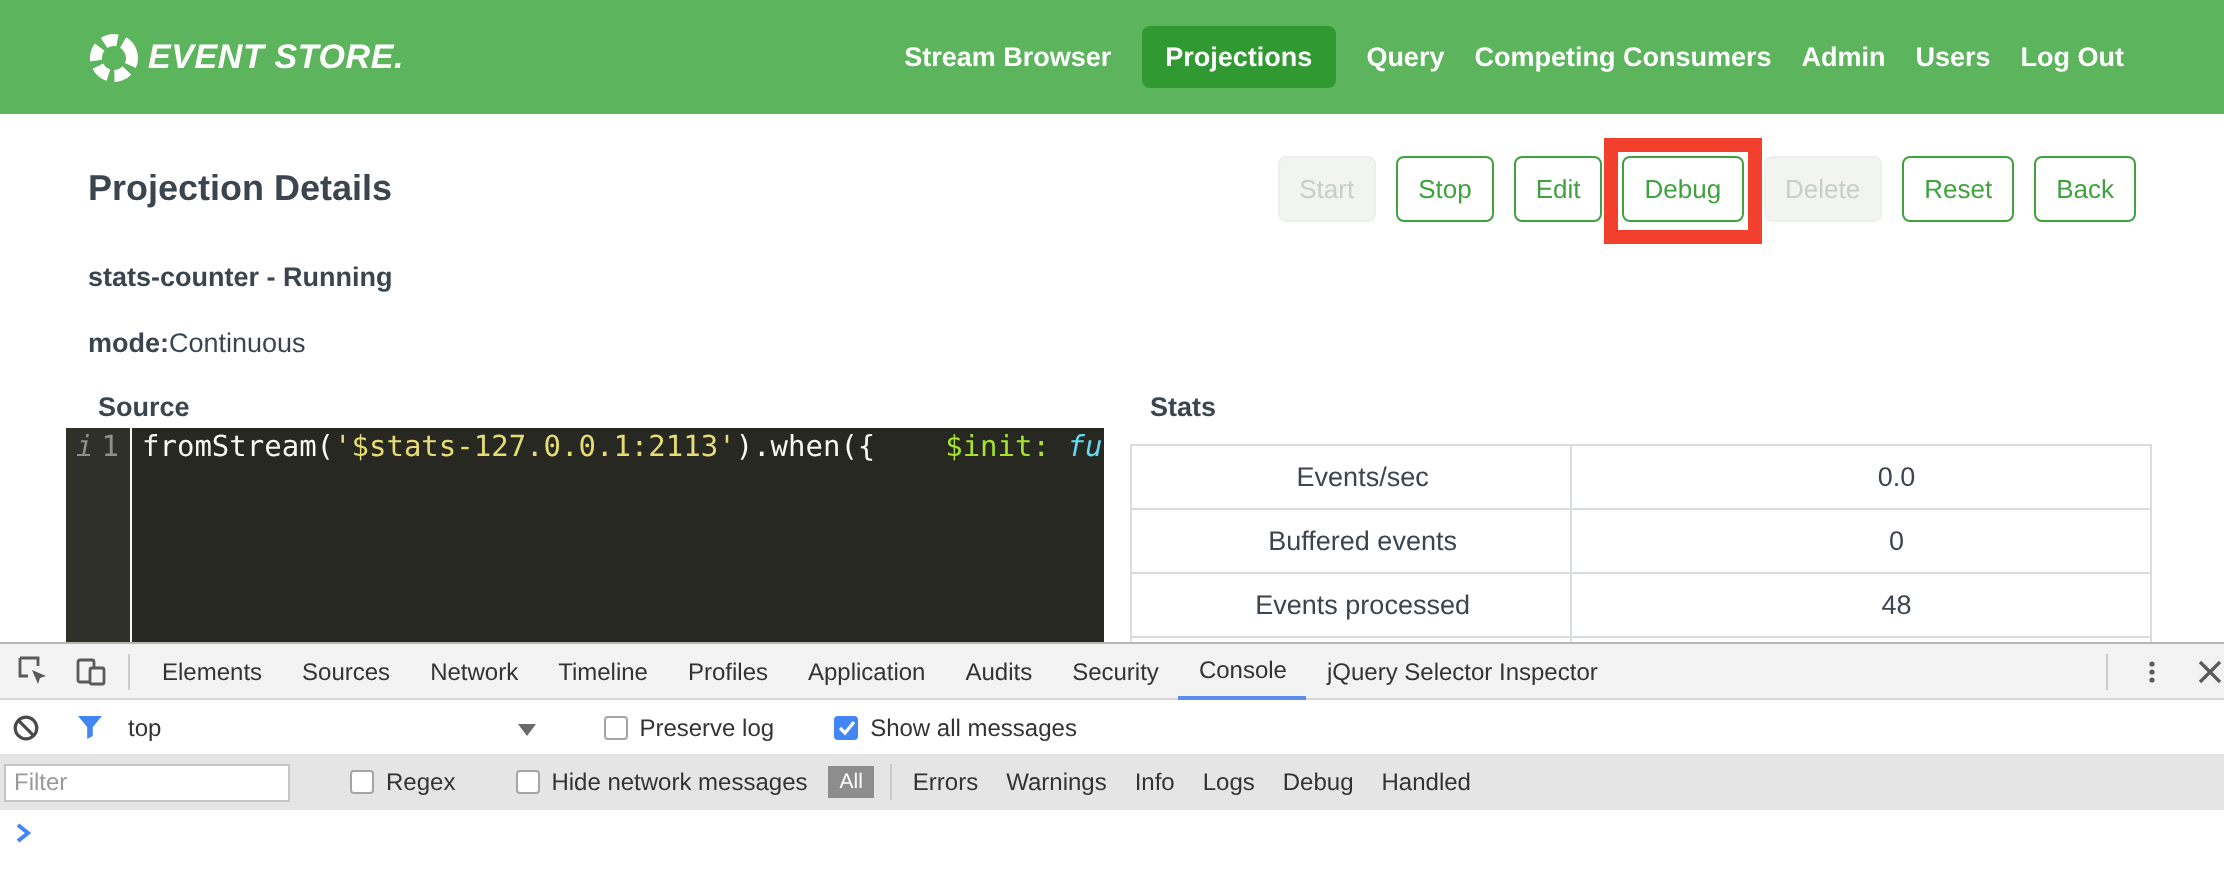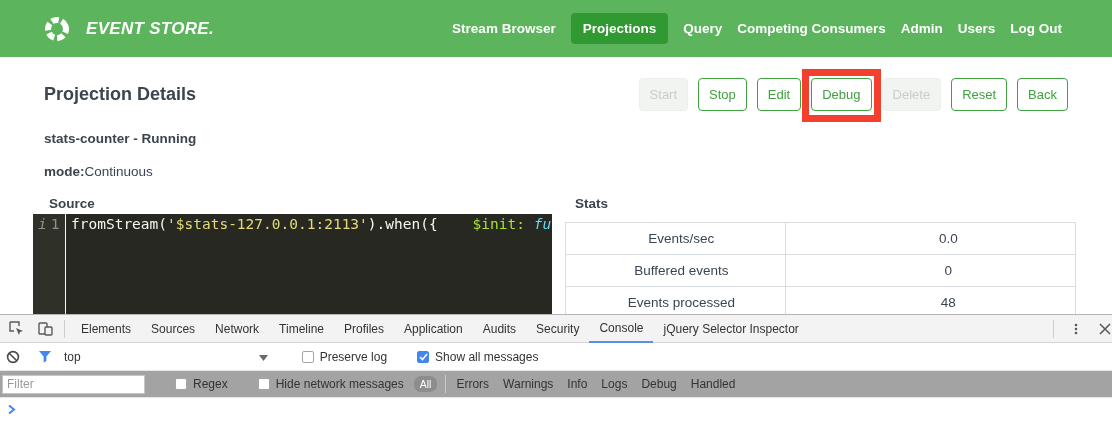--- a/index.html
+++ b/index.html
@@ -3,21 +3,21 @@
 <meta charset="utf-8">
 <style>
   * { margin:0; padding:0; box-sizing:border-box; }
   html,body { width:1112px; height:440px; overflow:hidden; background:#fff;
               font-family:"Liberation Sans", sans-serif; }
   .stage { position:relative; width:1112px; height:440px; background:#fff; }
 
   
   .header { position:absolute; top:0; left:0; width:1112px; height:57px;
             background:#5CB55C; display:flex; align-items:center; }
-  .brand { display:flex; align-items:center; gap:16px; margin-left:44px; }
+  .brand { display:flex; align-items:center; gap:4px; margin-left:44px; }
   .brand svg { display:block; }
   .brand-text { color:#fff; font-style:italic; font-weight:800; font-size:17px;
                 letter-spacing:0.3px; }
   .nav { position:absolute; right:50px; top:0; height:57px; display:flex;
          align-items:center; gap:15px; }
   .nav-item { color:#fff; font-size:13.5px; font-weight:700; cursor:pointer;
               white-space:nowrap; padding:8px 0; }
   .nav-item.active { background:#319931; border-radius:4px; padding:8px 12px; }
 
   
@@ -59,21 +59,21 @@
   
   .stats-label { position:absolute; left:575px; top:196px; font-size:13.5px;
                  font-weight:700; color:#3A4550; }
   .stats-table { position:absolute; left:565px; top:222px; width:511px;
                  border-collapse:collapse; font-size:13.5px; color:#3A4550; }
   .stats-table td { border:1px solid #D9DCE0; height:32px; padding-left:12px;text-align:center; }
   .stats-table td.val { width:291px;padding-left:36px; }
   .stats-table td.key { width:220px; }
 
   
-  .devtools { position:absolute; left:0; top:314px; width:1112px; height:119px;
+  .devtools { position:absolute; left:0; top:321px; width:1112px; height:119px;
               background:#fff; border-top:1px solid #B6B6B6; font-size:12px;
               color:#333; }
   .dt-tabbar { height:28px; background:#F3F3F3; border-bottom:1px solid #D6D6D6;
                display:flex; align-items:center; position:relative; }
   .dt-iconbtn { width:26px; height:26px; display:flex; align-items:center;
                 justify-content:center; cursor:pointer; margin-left:3px; }
   .dt-sep { width:1px; height:18px; background:#CCC; margin:0 6px; }
   .dt-tab { padding:0 10px; height:28px; display:flex; align-items:center;
             cursor:pointer; white-space:nowrap; }
   .dt-tab.active { border-bottom:2px solid #5B8DEF; font-weight:400; }
@@ -87,28 +87,28 @@
                       cursor:pointer; }
   .ctx-select { display:flex; align-items:center; cursor:pointer; }
   .ctx-label { margin-left:6px; }
   .ctx-arrow { margin-left:178px; }
   .cb { width:12px; height:12px; border:1px solid #A5A5A5; border-radius:2px;
         background:#fff; display:inline-flex; align-items:center;
         justify-content:center; cursor:pointer; flex:none; }
   .cb.checked { background:#4285F4; border-color:#4285F4; }
   .cb-row { display:flex; align-items:center; gap:6px; cursor:pointer;padding-left:20px; }
 
-  .dt-filterbar { height:27px; background:#a3a3a3; border-bottom:1px solid #E5E5E5;
+  .dt-filterbar { height:27px; background:#e5e5e5; border-bottom:1px solid #E5E5E5;
                   display:flex; align-items:center; }
   .filter-input { width:143px; height:19px; margin-left:2px; border:1px solid #C6C6C6;
                   font-size:12px; padding:0 4px; color:#333; outline:none;
                   font-family:"Liberation Sans", sans-serif; }
   .filter-input::placeholder { color:#9A9A9A; }
   .all-badge { background:#8D8D8D; color:#fff; font-size:10.5px; padding:2px 6px;
-               border-radius:7px; cursor:pointer; }
+               border-radius:0; cursor:pointer; }
   .level { cursor:pointer; white-space:nowrap; }
   .dt-prompt { height:26px; display:flex; align-items:center; padding-left:7px; }
 
   .gap6 { margin-left:6px; } .gap10 { margin-left:10px; } .gap14 { margin-left:14px; }
 </style>
 </head>
 <body>
 
 <div class="stage">
 

